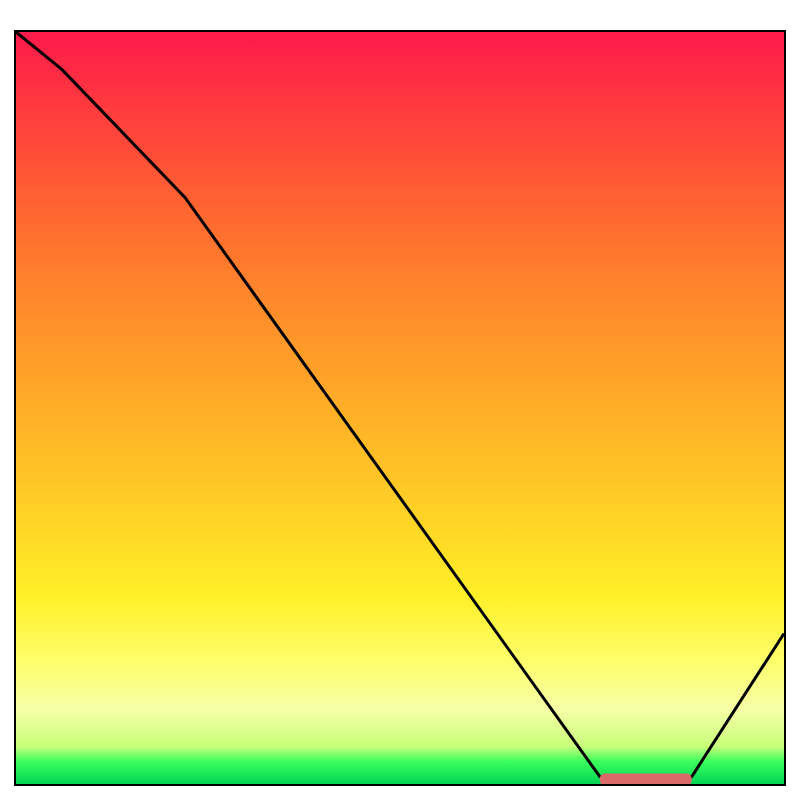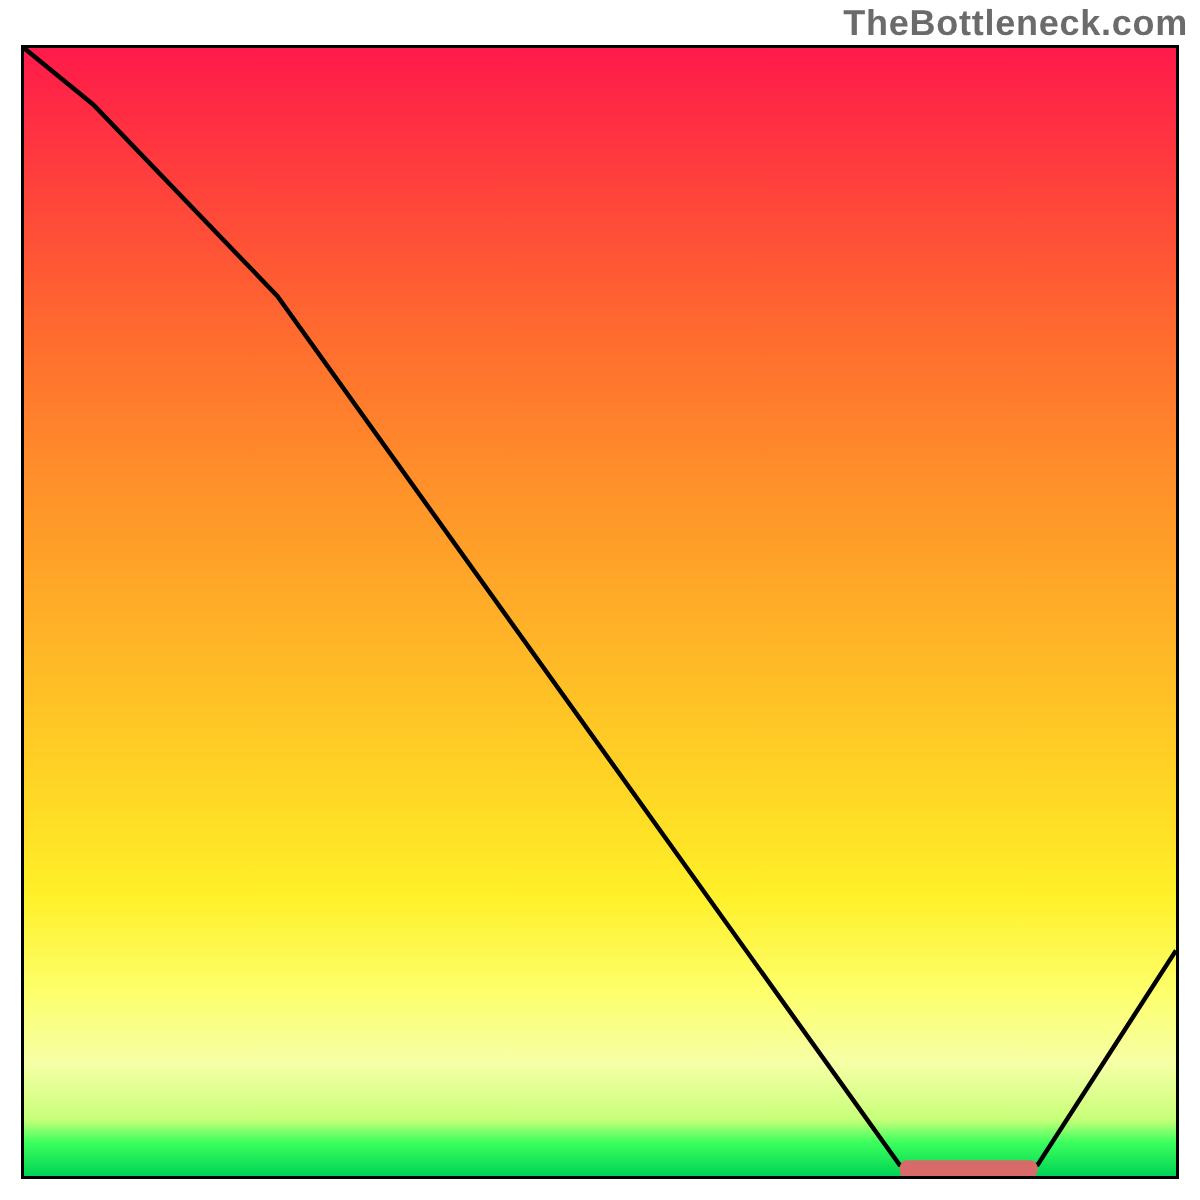--- a/index.html
+++ b/index.html
@@ -66,21 +66,20 @@
   .min-marker {
     fill: #d86a6a;
     stroke: none;
   }
 </style>
 </head>
 <body>
 
 <div class="container">
 
-  <div class="watermark">TheBottleneck.com</div>
 
   <div class="plot-area">
     <div class="gradient"></div>
 
     <svg class="curve" viewBox="0 0 100 100" preserveAspectRatio="none">
 
       <path id="curve-path" fill="none" stroke="#000000" stroke-width="3" vector-effect="non-scaling-stroke" d="M 0 0 L 6 5 L 22 22 L 76 99 L 80 100 L 88 99 L 100 80"></path>
       <rect id="min-rect" class="min-marker" rx="0.6" ry="2" x="76" width="12" y="98.6" height="1.6" fill="#d86a6a"></rect>
     </svg>
   </div>

